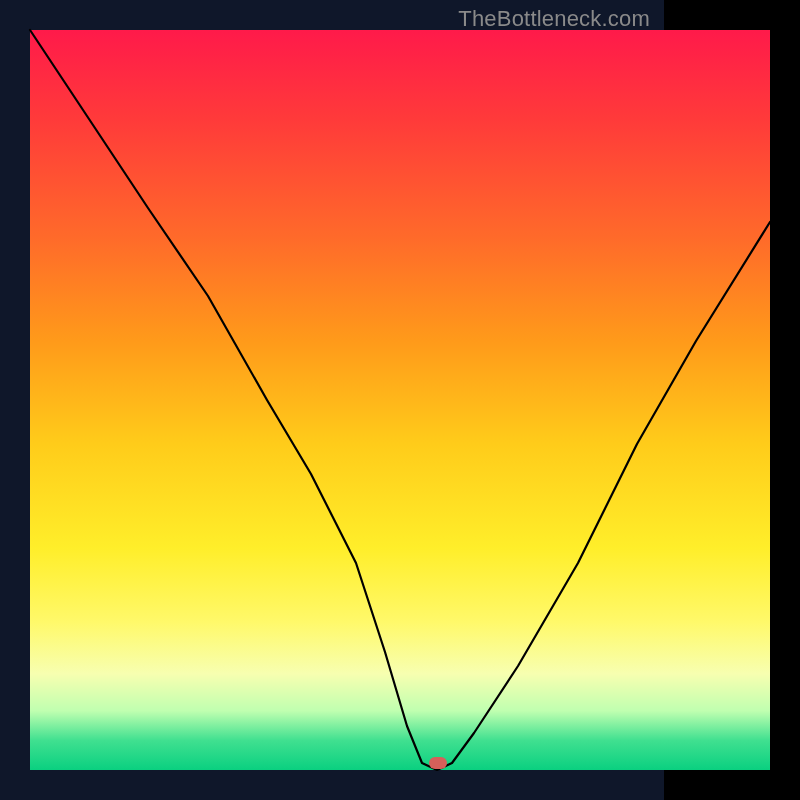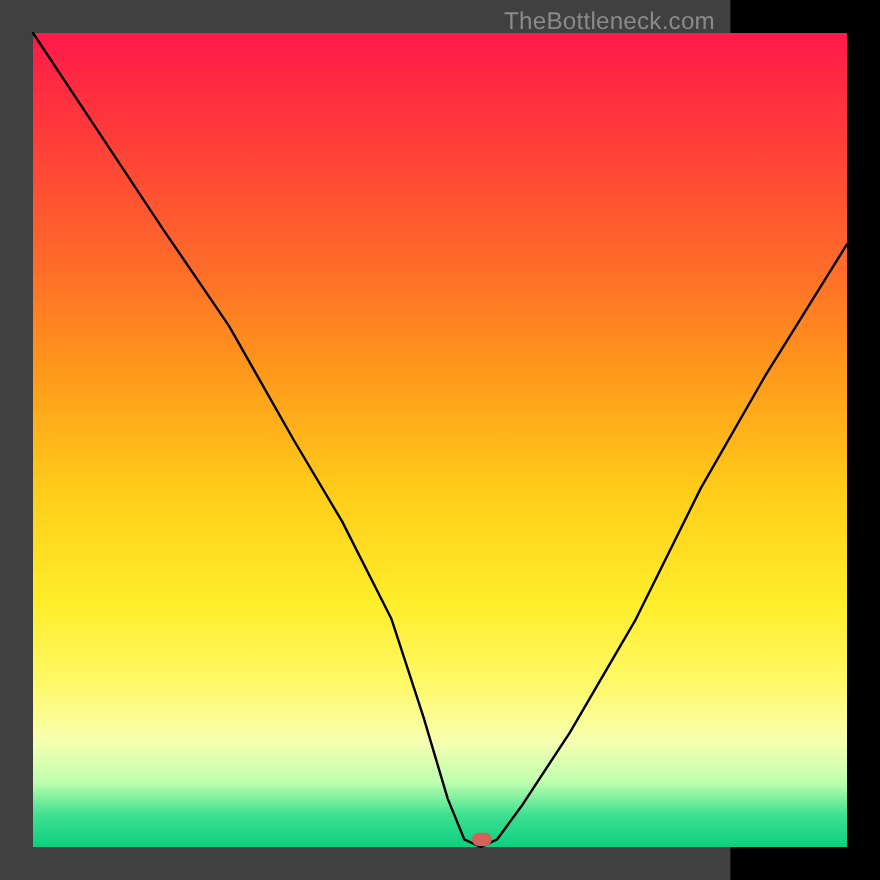--- a/index.html
+++ b/index.html
@@ -1,21 +1,21 @@
 <!DOCTYPE html>
 <html><head>
 <meta charset="utf-8">
 <style>
   * { margin: 0; padding: 0; box-sizing: border-box; }
   html, body { width: 800px; height: 800px; overflow: hidden; background: #000; }
   .frame {
     position: relative;
     width: 664px;
     height: 800px;
-    background: #404040;
+    background: #0f172a;
   }
   .plot-area {
     position: absolute;
     left: 30px;
     top: 30px;
     width: 740px;
     height: 740px;
     background: linear-gradient(to bottom,
       #ff1a4a 0%,
       #ff3a3a 12%,

